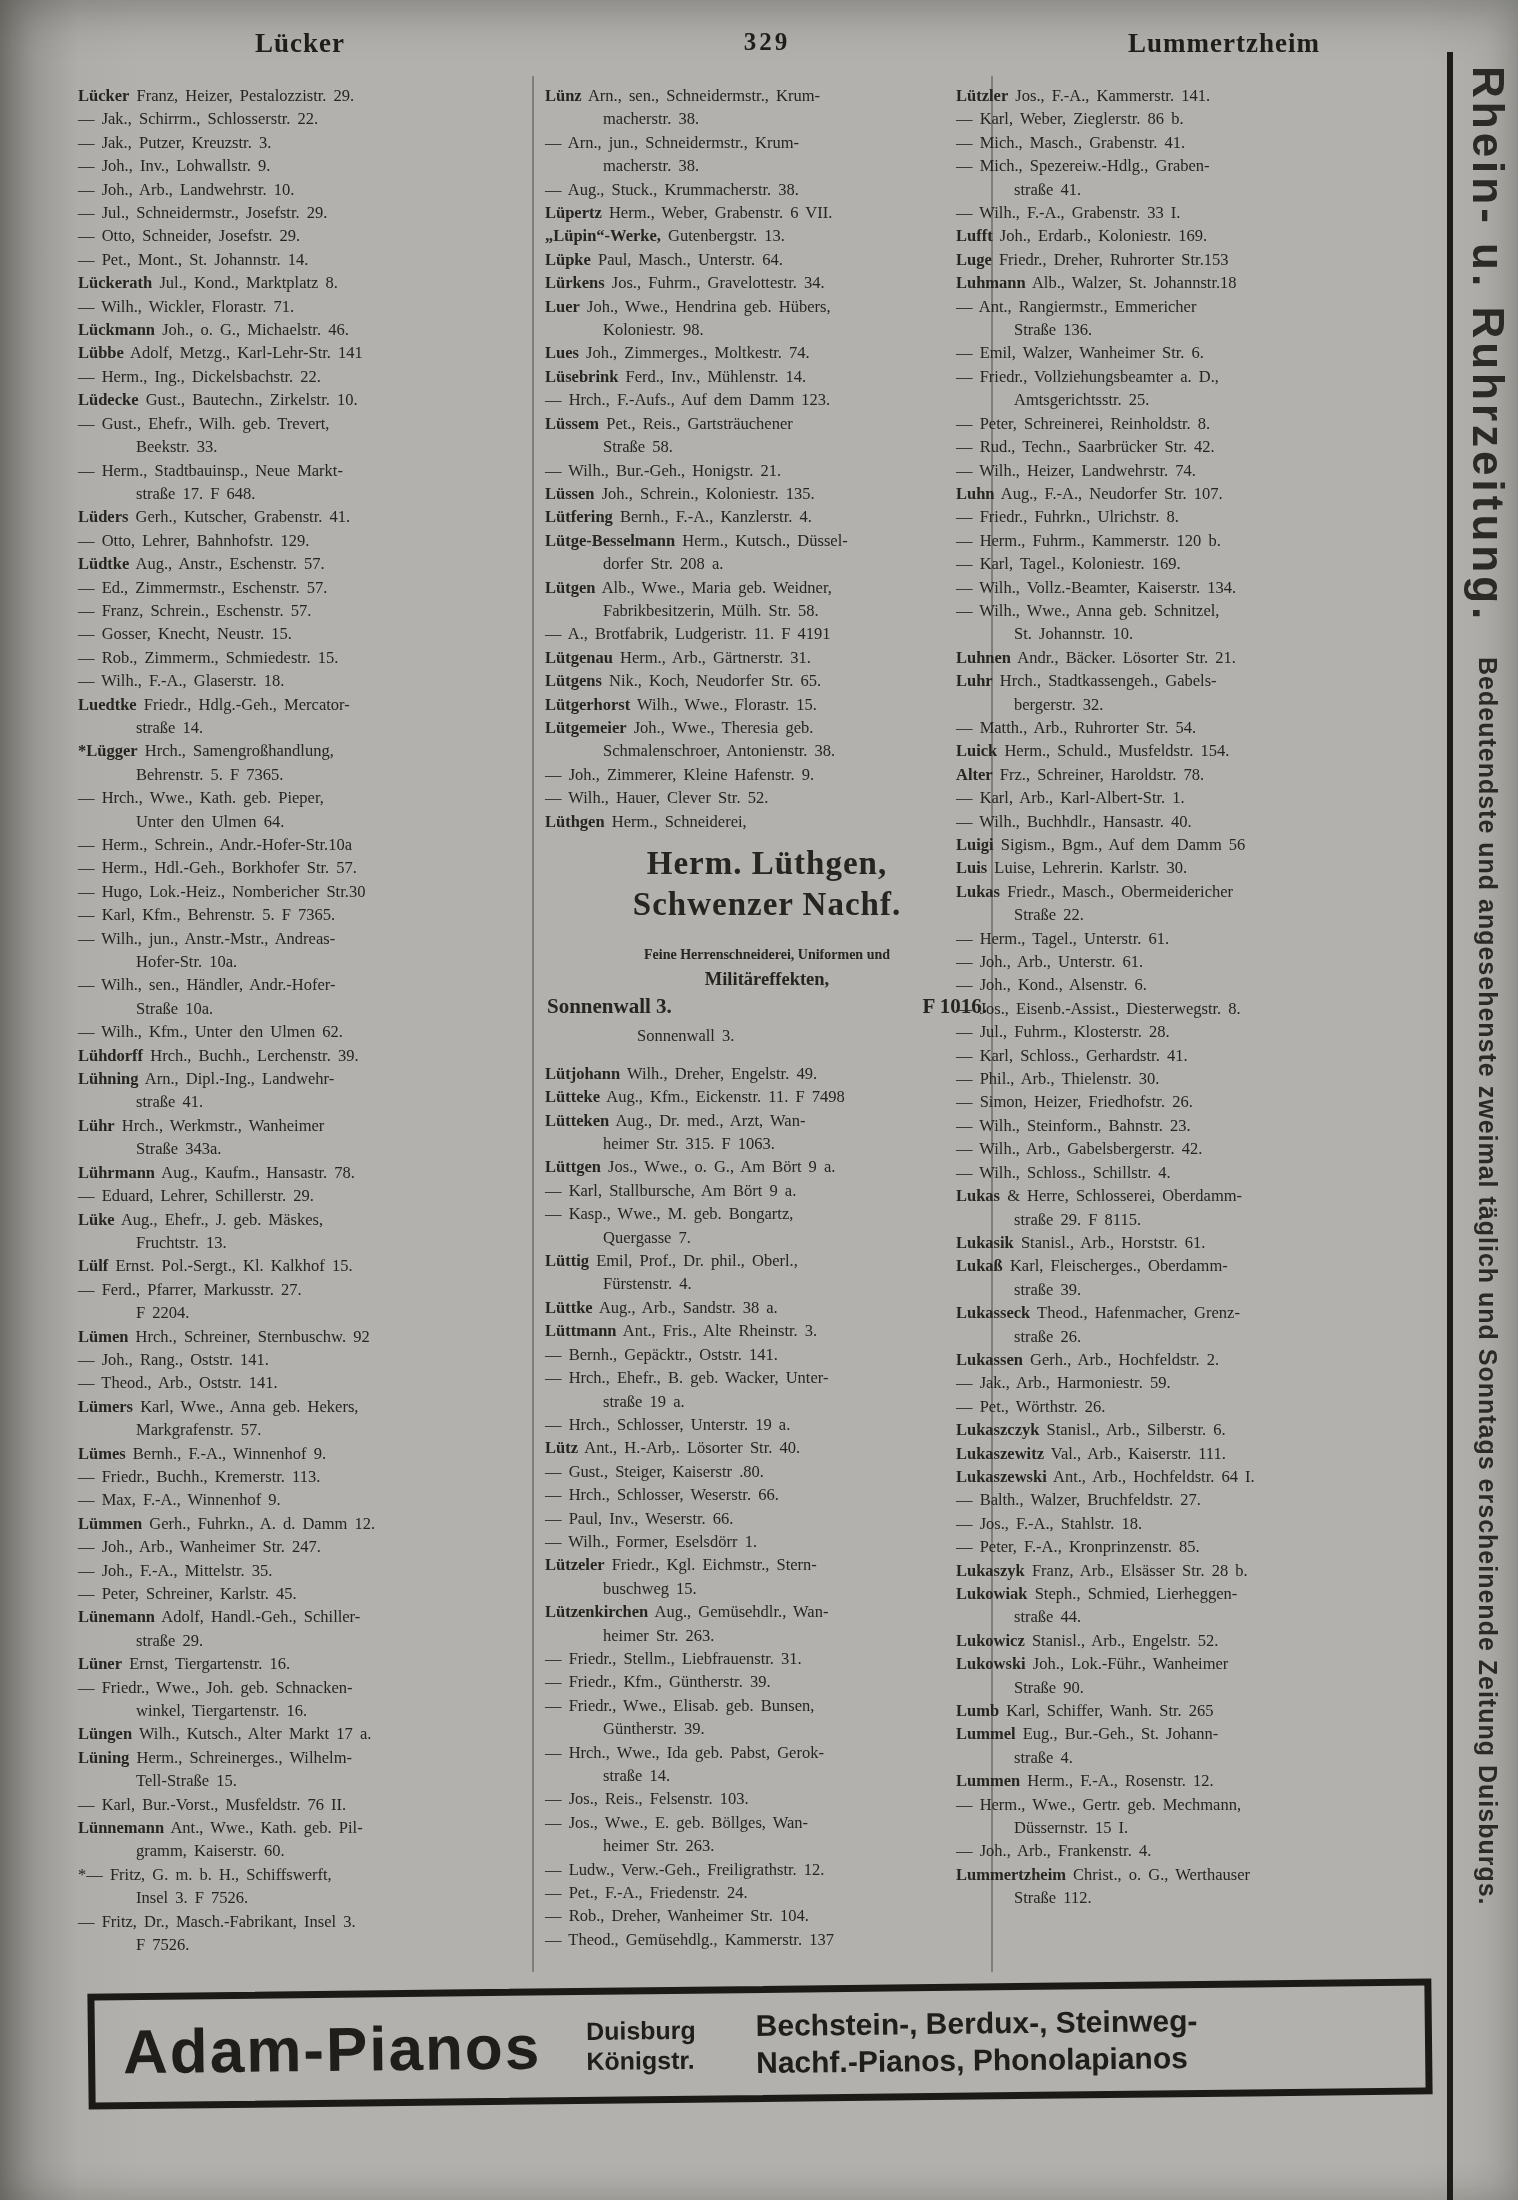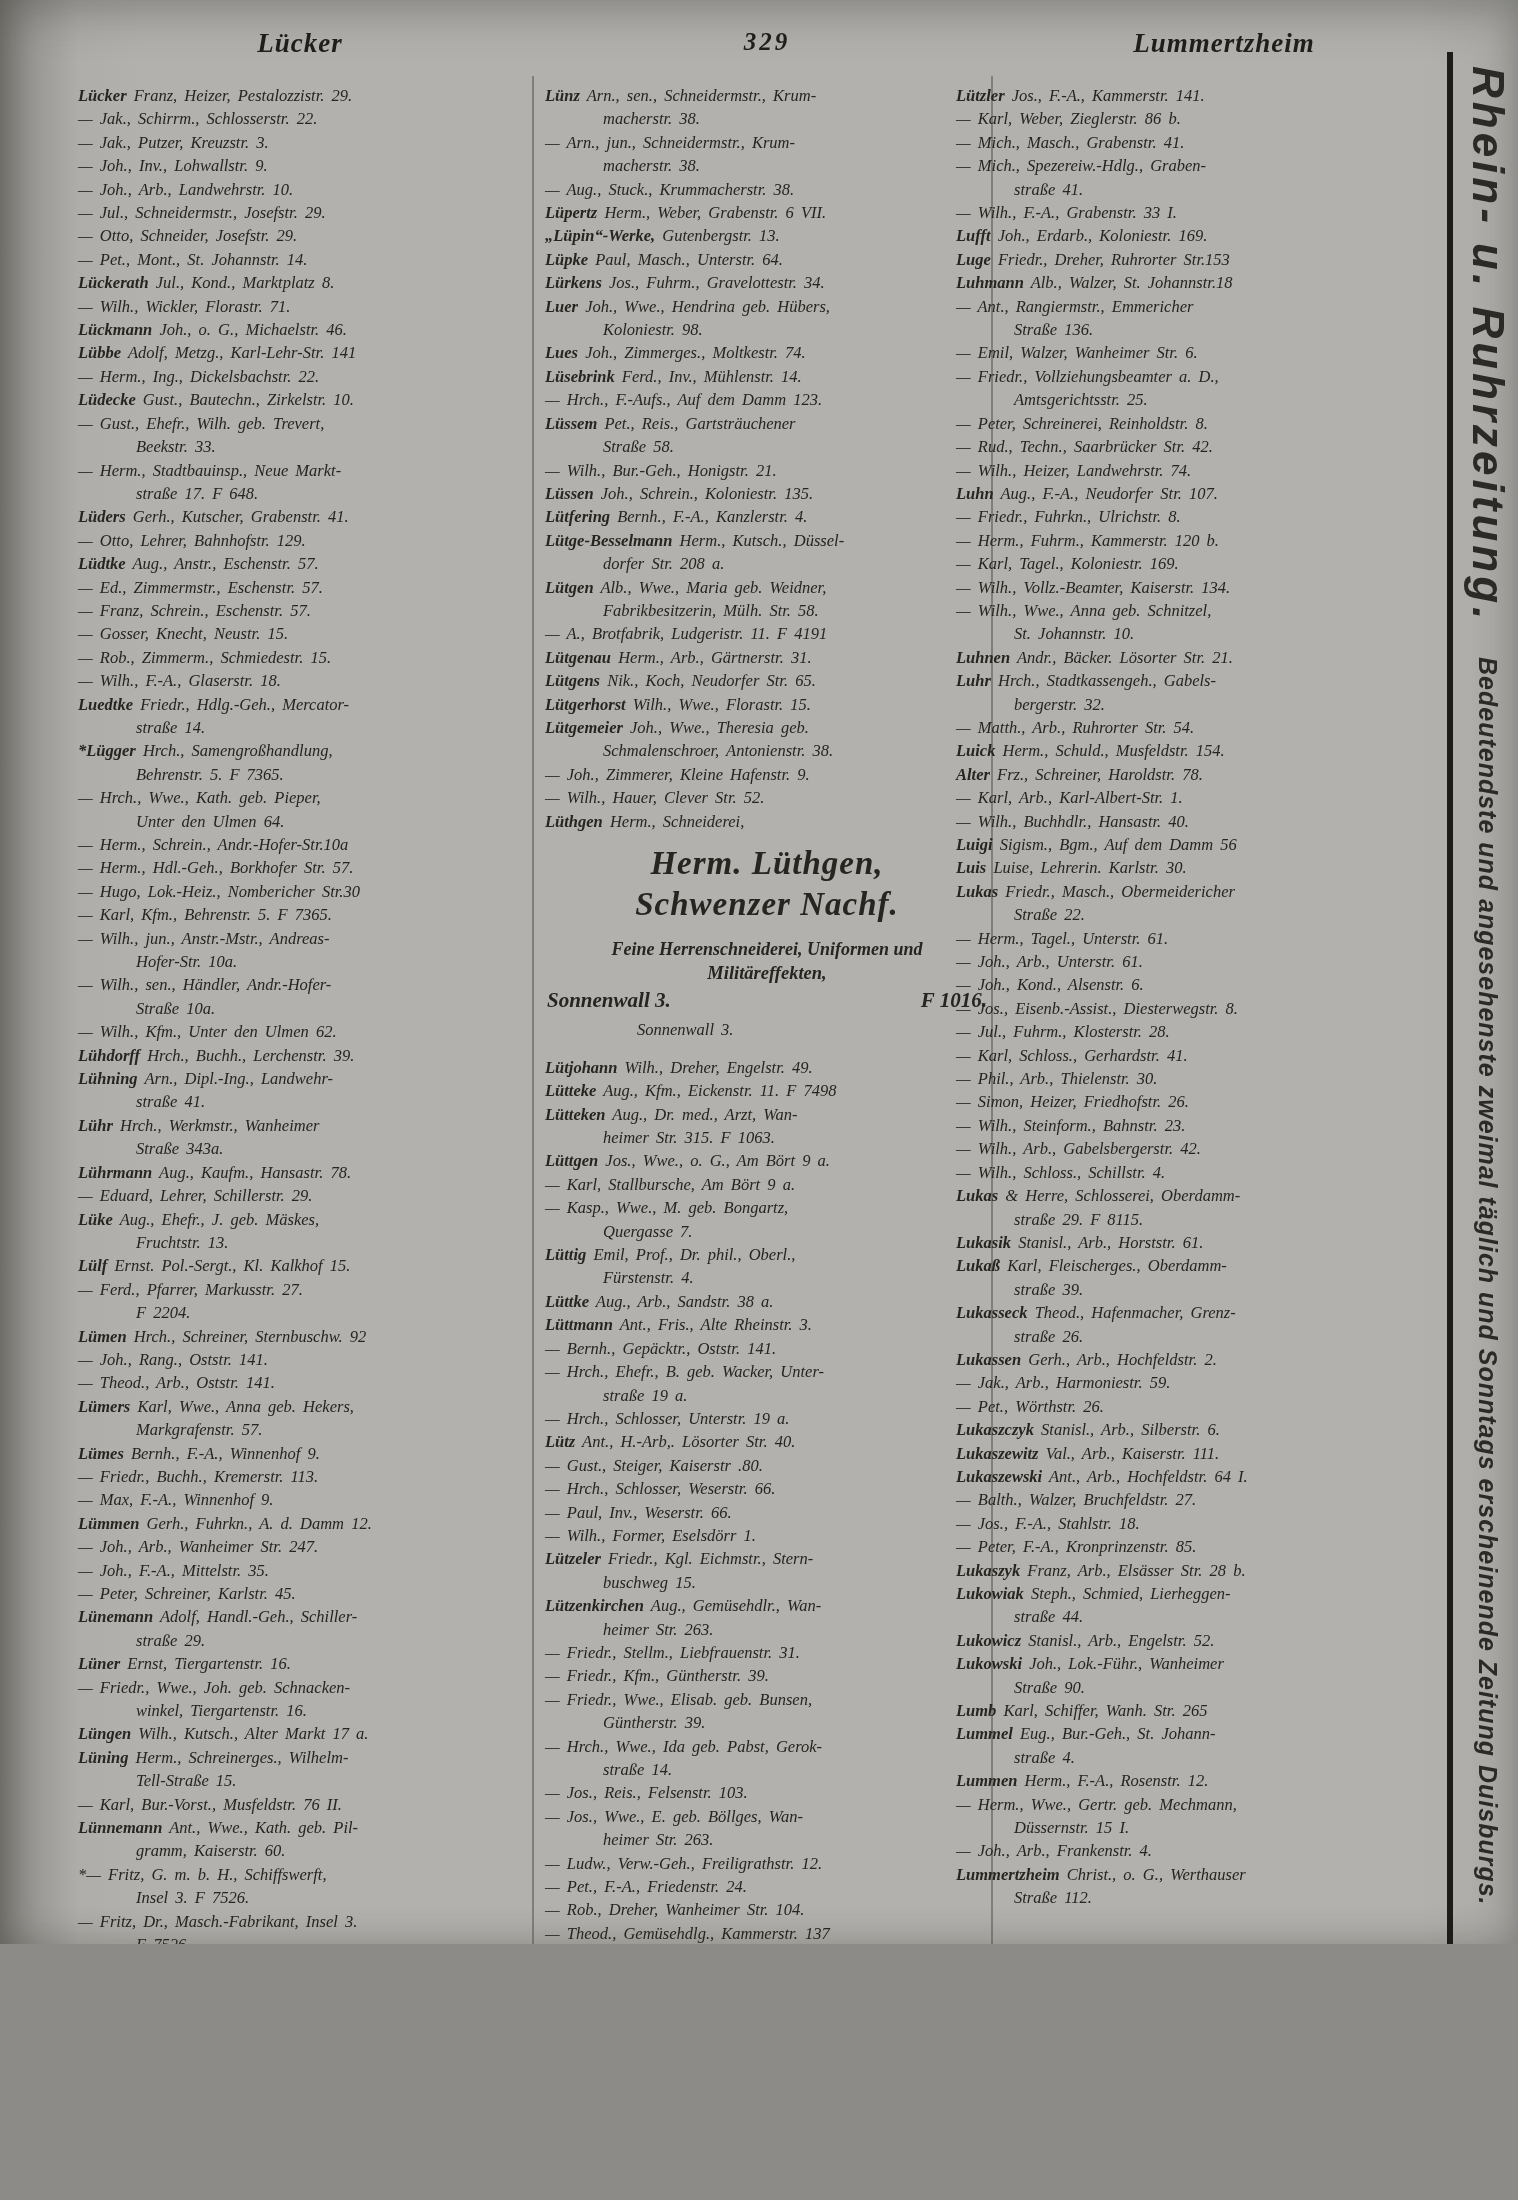--- a/index.html
+++ b/index.html
@@ -1,28 +1,27 @@
 <!DOCTYPE html>
 <html><head>
 <meta charset="utf-8">
 <style>
   html,body{margin:0;padding:0;}
   body{background:#8c8b87;}
   .page{
     position:relative;
-    width:1518px;height:1944px;
+    width:1518px;height:2200px;
     margin:0 auto;
     background:
       linear-gradient(90deg, #807f7a 0px, #9b9a96 38px, #aeada9 78px, #b2b1ad 140px, #b2b1ad 1420px, #aaa9a5 1518px),
       #b2b1ad;
     box-shadow: inset 0 18px 40px rgba(40,40,36,.25), inset 0 -10px 30px rgba(40,40,36,.15);
     overflow:hidden;
     font-family:"Liberation Serif", serif;
     color:#26251f;
-    font-style:italic;
   }
   .hdr{
     position:absolute;top:28px;height:40px;
     font-weight:700;font-size:27px;letter-spacing:1px;
     text-align:center;color:#1f1e1a;
   }
   .hdr-left{left:75px;width:450px;}
   .hdr-center{left:543px;width:448px;font-size:25px;letter-spacing:3px;text-align:center;}
   .hdr-right{left:1000px;width:448px;}
   .vline{position:absolute;top:76px;width:2px;height:1896px;background:#4e4c47;opacity:.5;}
@@ -32,21 +31,21 @@
   .col-left{left:78px;width:450px;}
   .col-middle{left:545px;width:444px;}
   .col-right{left:956px;width:444px;}
   .line{white-space:nowrap;word-spacing:3px;}
   .line b{font-weight:700;}
   .cont{padding-left:58px;}
   
   .inline-ad{margin:10px 0 6px 0;text-align:center;}
   .inline-ad .ad-l1{font-size:33px;font-weight:700;line-height:40px;letter-spacing:1px;}
   .inline-ad .ad-l2{font-size:33px;font-weight:700;line-height:42px;letter-spacing:1px;}
-  .inline-ad .ad-l3{font-size:18px;font-weight:700;line-height:24px;margin-top:12px;}
+  .inline-ad .ad-l3{font-size:14px;font-weight:700;line-height:24px;margin-top:18px;}
   .inline-ad .ad-l4{font-size:18.5px;font-weight:700;line-height:24px;}
   .inline-ad .ad-row{display:flex;justify-content:space-between;font-size:21px;font-weight:700;margin-top:4px;padding:0 2px;}
   .post-ad{padding-left:92px;margin-bottom:14px;}
   
   .side-ad{
     position:absolute;left:1447px;top:52px;width:69px;height:2148px;
     border-left:6px solid #1d1c19;
     display:flex;flex-direction:column;align-items:center;
     font-family:"Liberation Sans", sans-serif;color:#2b2a27;
   }

